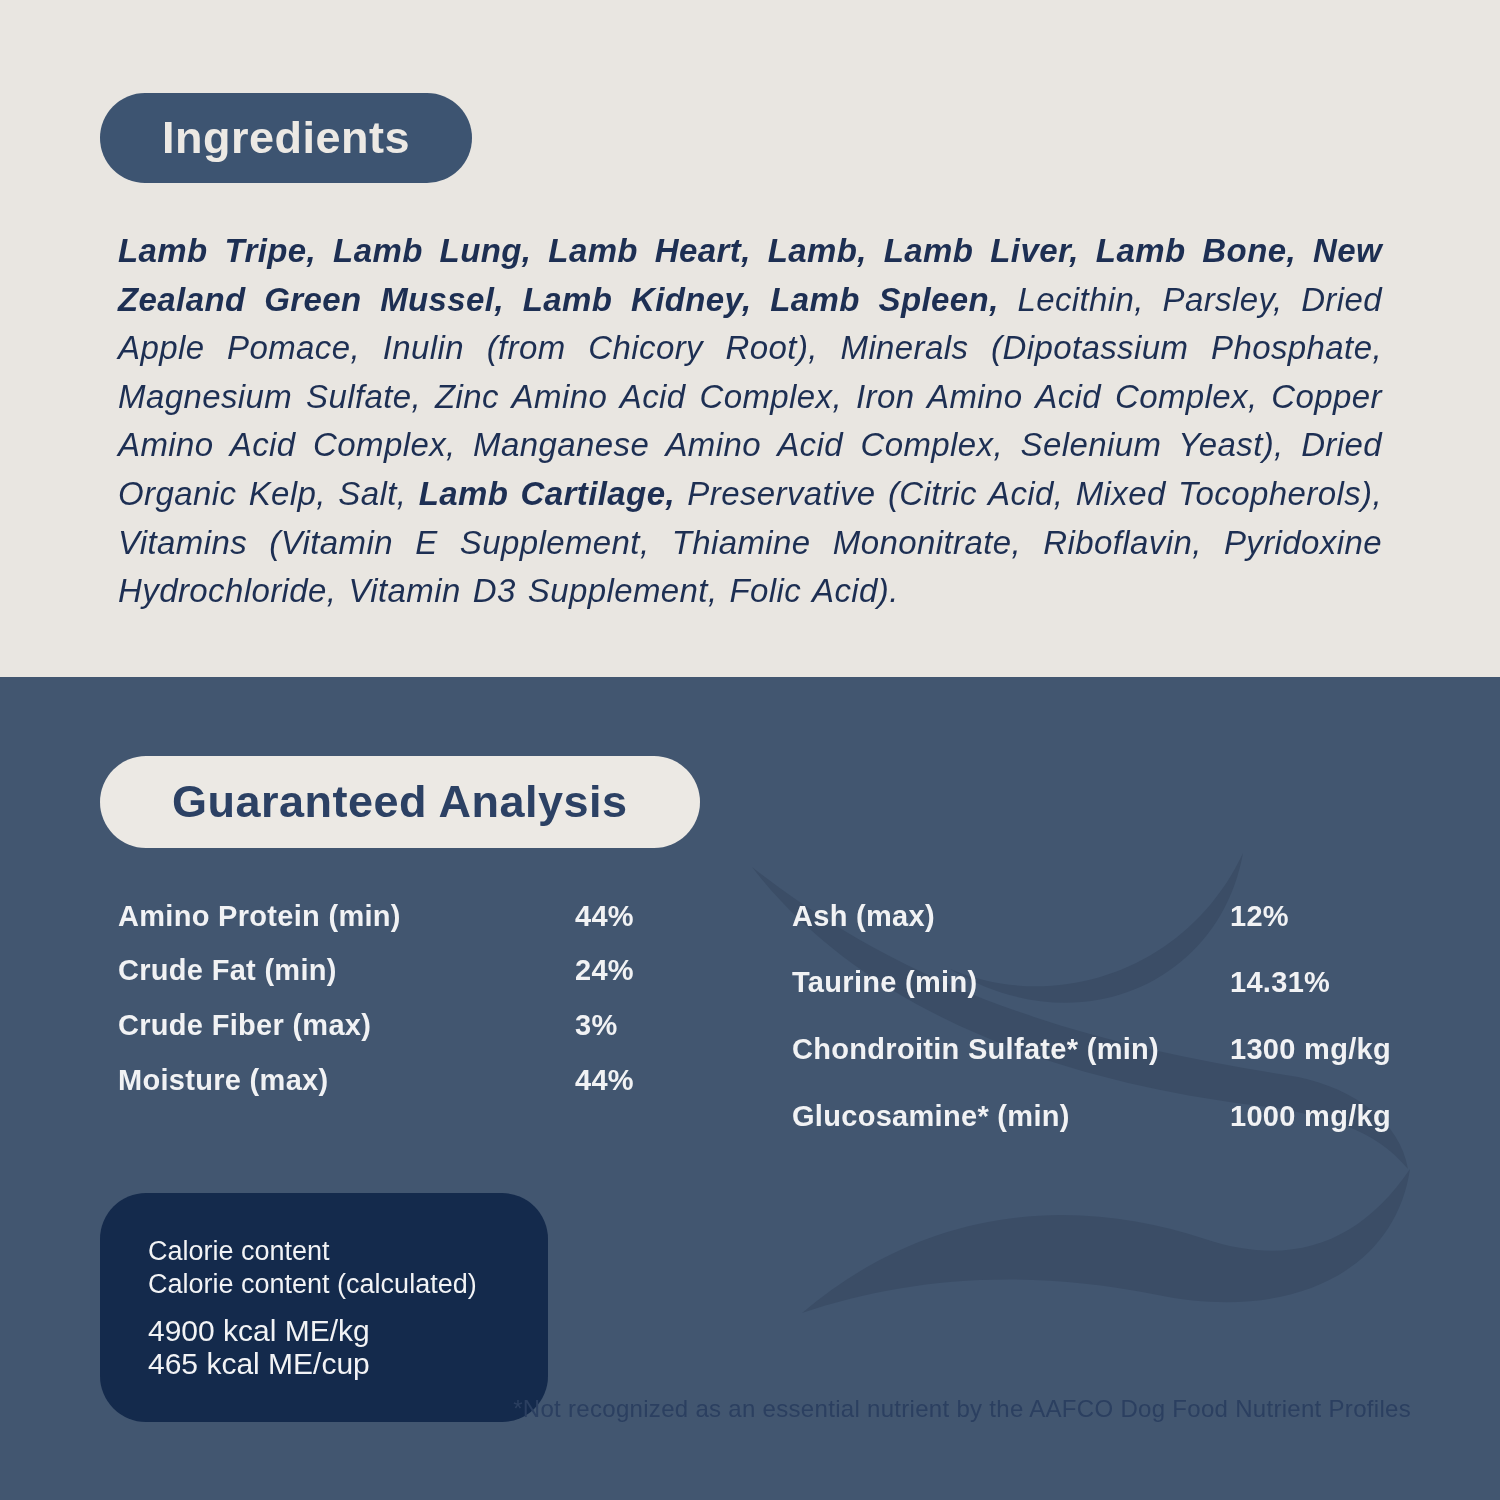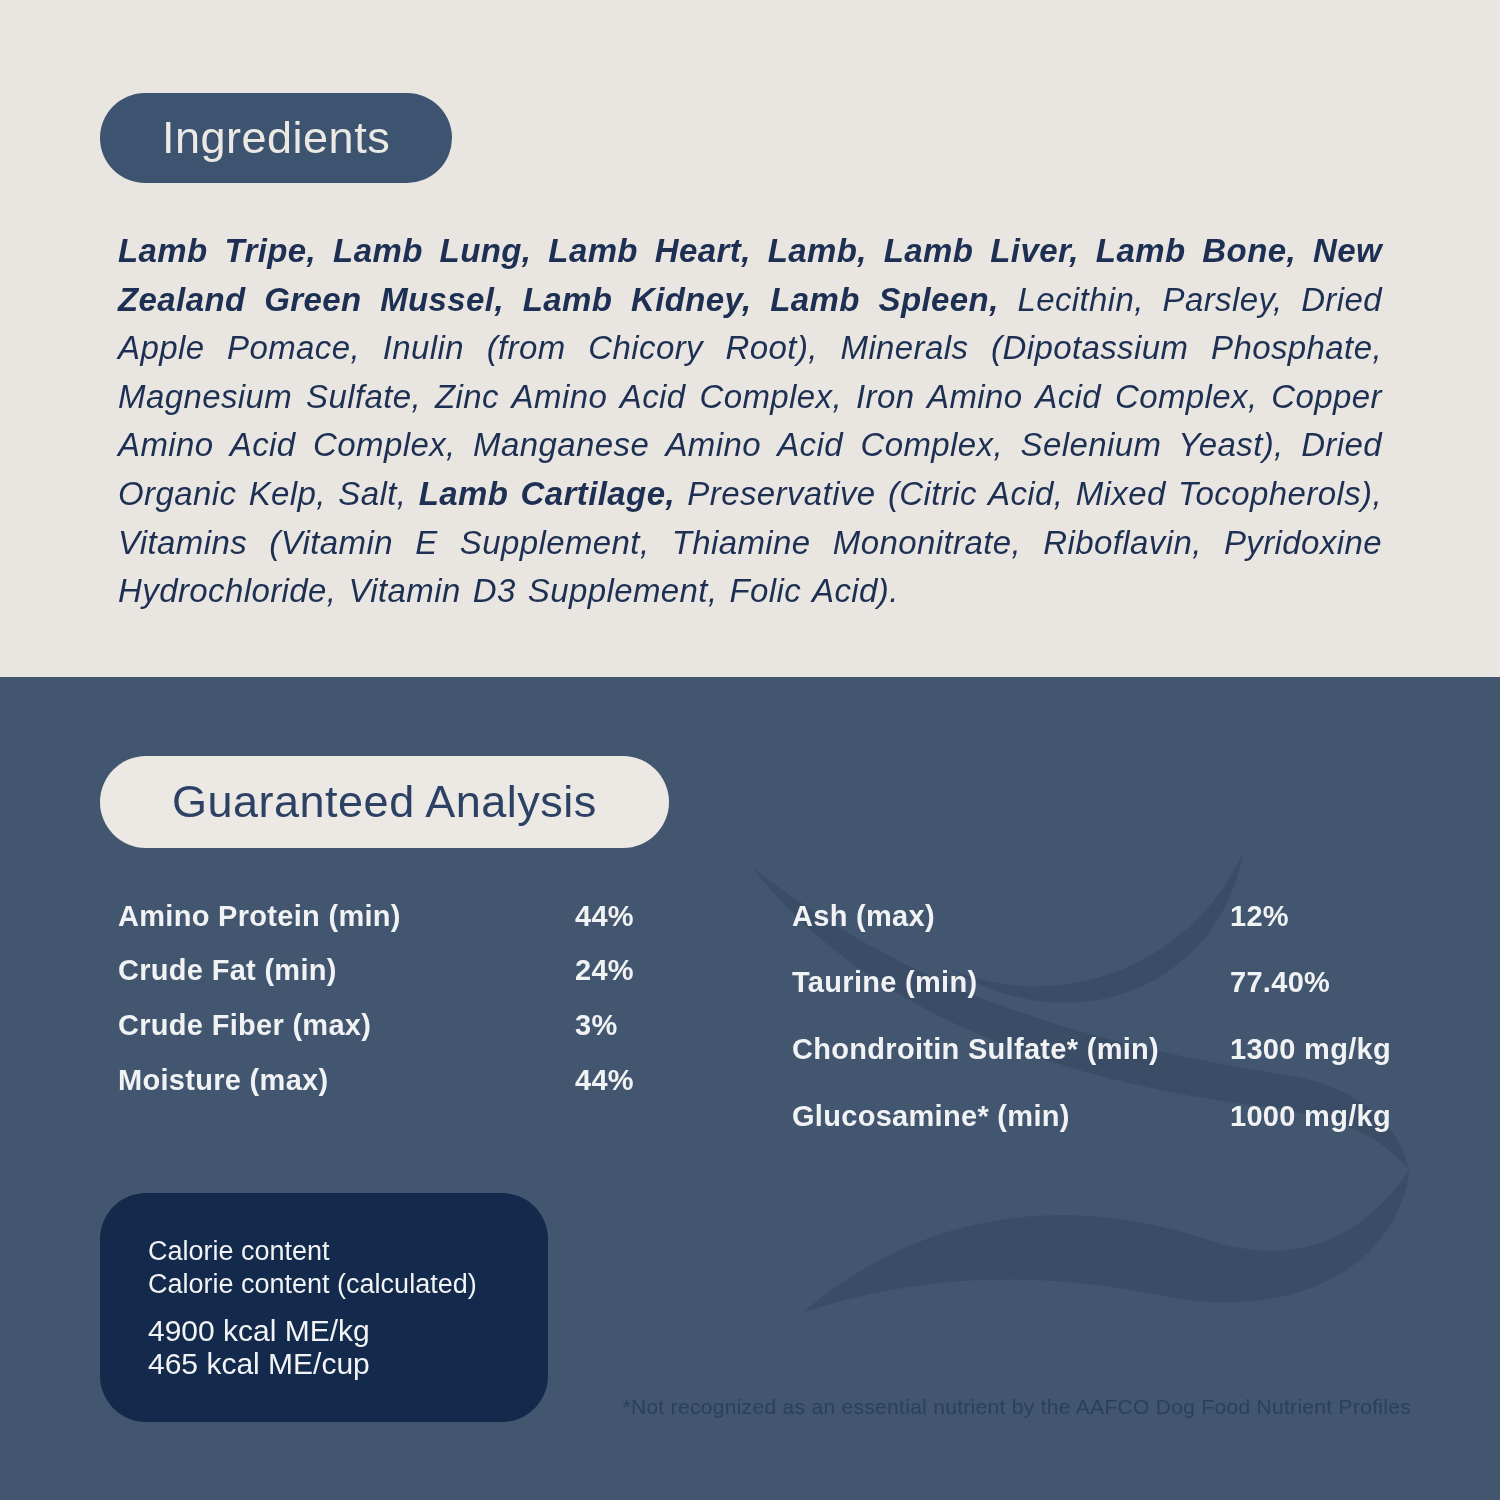--- a/index.html
+++ b/index.html
@@ -14,21 +14,21 @@
   }
 
   
   .ingredients-section {
     position: absolute; left: 0; top: 0;
     width: 1500px; height: 677px;
     background: #E9E6E1;
   }
   .pill {
     display: inline-block; border-radius: 60px;
-    font-weight: normal; white-space: nowrap;
+    font-weight: bold; white-space: nowrap;
   }
   .pill-ingredients {
     position: absolute; left: 100px; top: 93px;
     height: 90px; line-height: 90px; padding: 0 62px;
     background: #3D5471; color: #ECE9E4;
     font-size: 45px; letter-spacing: 0.5px;
   }
   .ingredients-text {
     position: absolute; left: 118px; top: 227px;
     width: 1264px; margin: 0;
@@ -70,21 +70,21 @@
     width: 448px; height: 229px;
     background: #142A4C; border-radius: 46px;
     box-sizing: border-box; padding: 42px 20px 0 48px;
     color: #F2F3F5;
   }
   .calorie-title { font-size: 27px; line-height: 32.5px; }
   .calorie-values { margin-top: 14px; font-size: 30px; line-height: 33px; }
 
   .footnote {
     position: absolute; right: 104px; top: 718px;
-    font-size: 21px; letter-spacing: 0.3px;
+    font-size: 24px; letter-spacing: 0.3px;
     color: #2B3F60; white-space: nowrap;
   }
 </style>
 </head>
 <body>
 
 <div class="page">
 
   <section class="ingredients-section">
     <div class="pill pill-ingredients">
@@ -126,21 +126,21 @@
       </div>
     </div>
 
     <div class="ga-col ga-col-right">
       <div class="ga-row">
         <span class="ga-label">Ash (max)</span>
         <span class="ga-value">12%</span>
       </div>
       <div class="ga-row">
         <span class="ga-label">Taurine (min)</span>
-        <span class="ga-value">77.40%</span>
+        <span class="ga-value">14.31%</span>
       </div>
       <div class="ga-row">
         <span class="ga-label">Chondroitin Sulfate* (min)</span>
         <span class="ga-value">1300 mg/kg</span>
       </div>
       <div class="ga-row">
         <span class="ga-label">Glucosamine* (min)</span>
         <span class="ga-value">1000 mg/kg</span>
       </div>
     </div>

